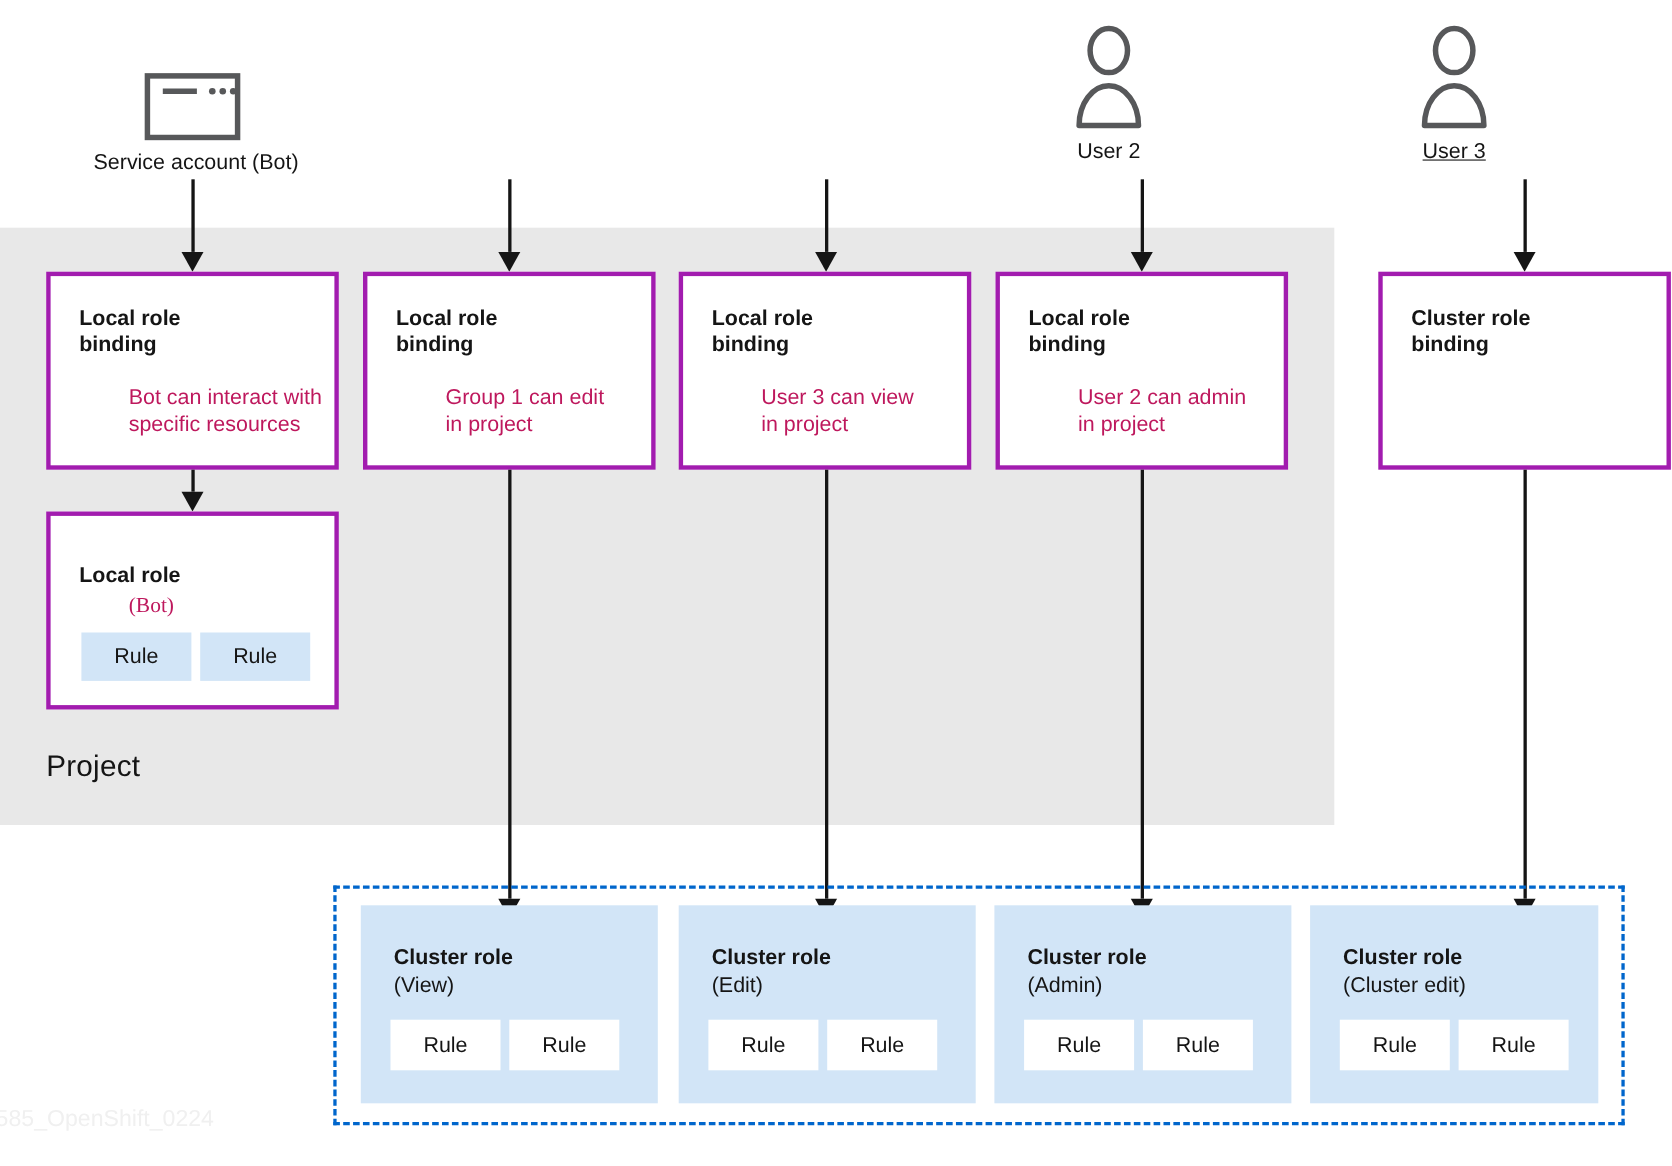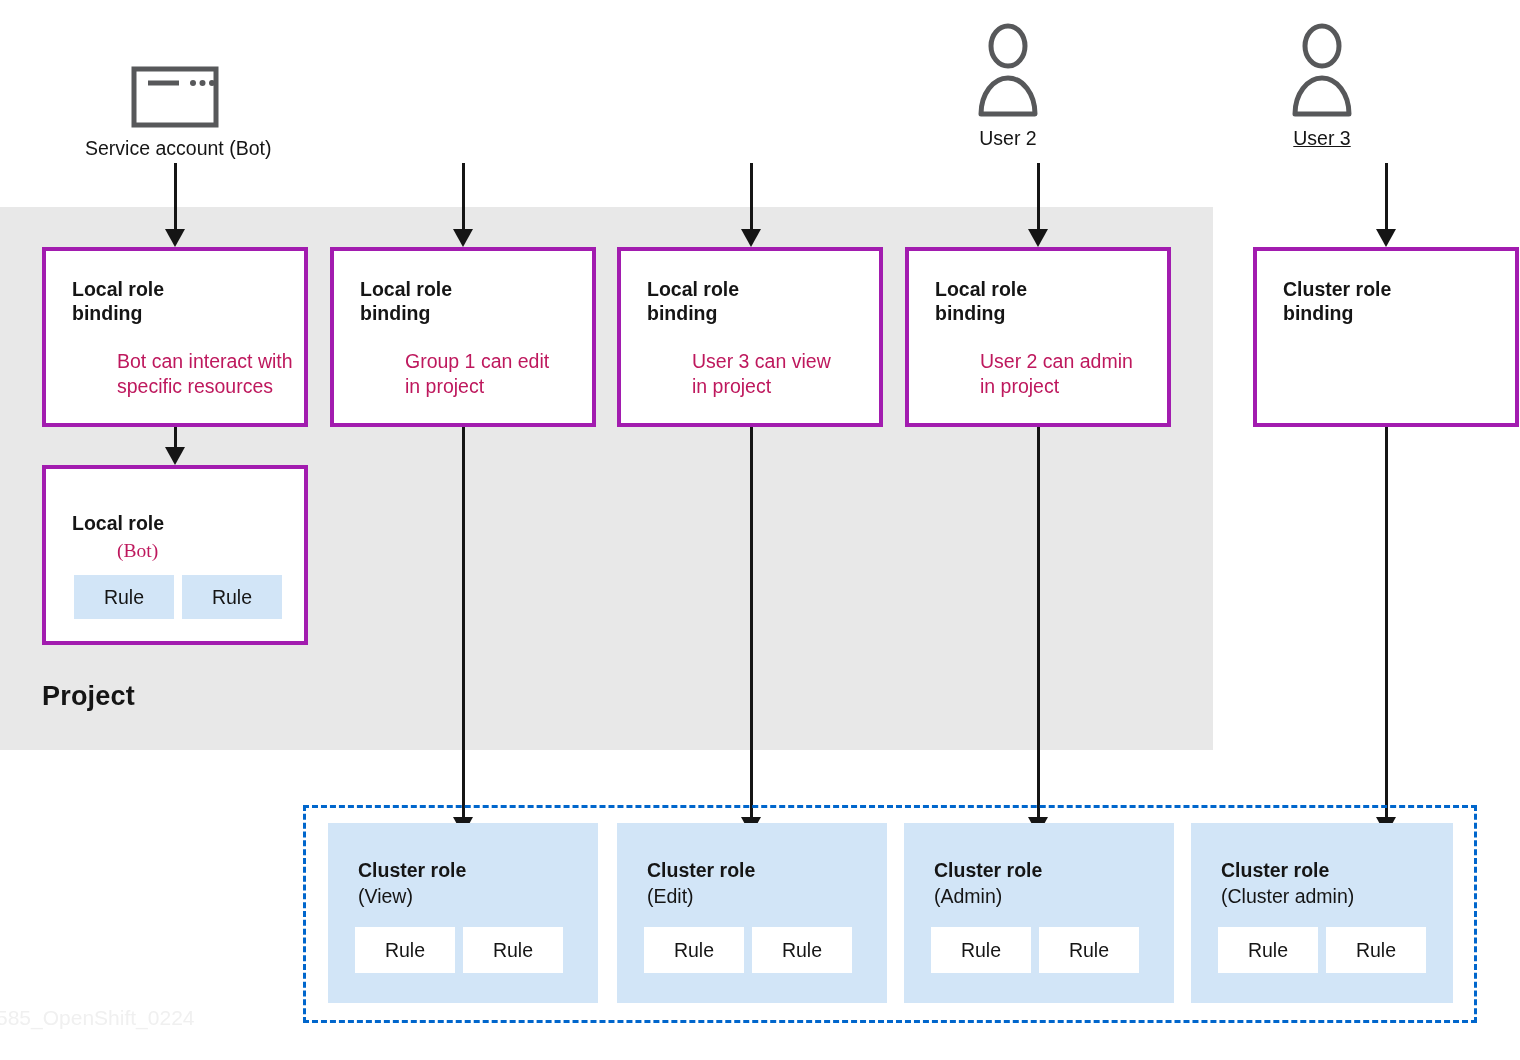--- a/index.html
+++ b/index.html
@@ -29,21 +29,21 @@
     top: 207px;
     width: 1213px;
     height: 543px;
     background: #e8e8e8;
   }
   .project-label {
     position: absolute;
     left: 42px;
     top: 681px;
     font-size: 27px;
-    font-weight: bold;
+    font-weight: normal;
     letter-spacing: 0.2px;
     color: #151515;
   }
 
   
   .actor {
     position: absolute;
     width: 180px;
     text-align: center;
   }
@@ -317,20 +317,20 @@
 
   <div class="cluster-card" style="left:904px; top:823px; width:270px; height:180px;">
     <div class="title">Cluster role</div>
     <div class="subtitle">(Admin)</div>
     <div class="rule white-chip" style="left:27px; top:104px; width:100px; height:46px;">Rule</div>
     <div class="rule white-chip" style="left:135px; top:104px; width:100px; height:46px;">Rule</div>
   </div>
 
   <div class="cluster-card" style="left:1191px; top:823px; width:262px; height:180px;">
     <div class="title">Cluster role</div>
-    <div class="subtitle">(Cluster admin)</div>
+    <div class="subtitle">(Cluster edit)</div>
     <div class="rule white-chip" style="left:27px; top:104px; width:100px; height:46px;">Rule</div>
     <div class="rule white-chip" style="left:135px; top:104px; width:100px; height:46px;">Rule</div>
   </div>
 
   <div class="watermark">585_OpenShift_0224</div>
 
 </div>
 
 </body></html>

